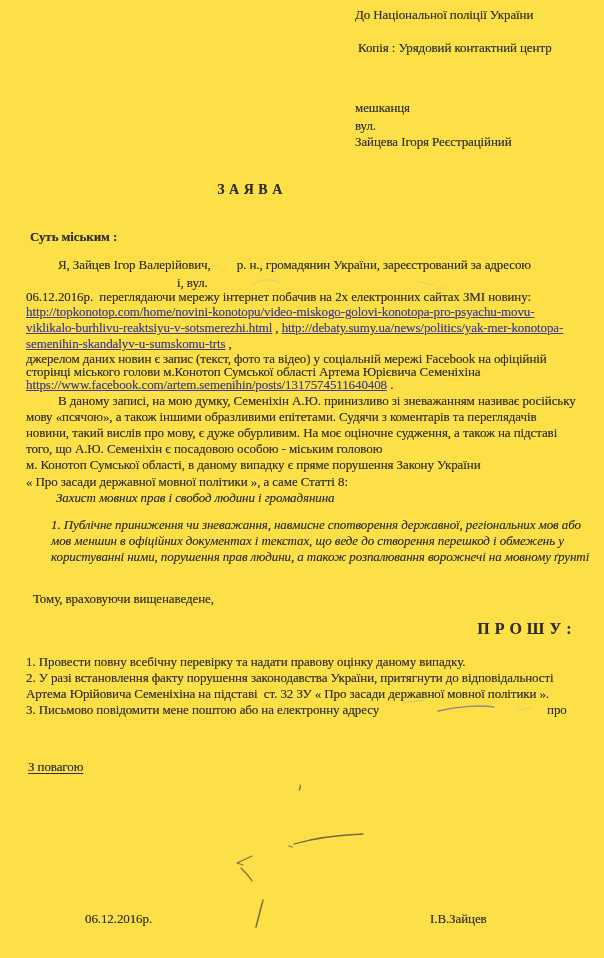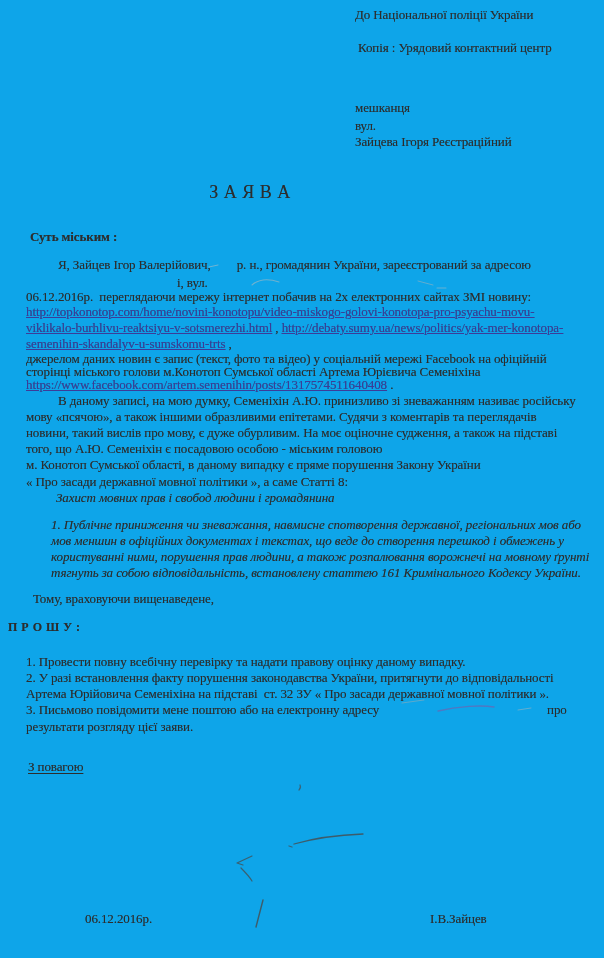--- a/index.html
+++ b/index.html
@@ -1,32 +1,32 @@
 <!DOCTYPE html>
 <html><head>
 <meta charset="utf-8">
 <style>
   html,body{margin:0;padding:0;}
   .page{
     position:relative;width:604px;height:958px;overflow:hidden;
-    background:#0ea5e9;
+    background:#fde047;
     font-family:"Liberation Serif", serif;
     color:#2d2d2d;
     text-shadow:0 0 .4px rgba(40,40,40,.45);
   }
   .ln{position:absolute;white-space:pre;font-size:13px;line-height:16px;letter-spacing:-0.1px;}
   .b{font-weight:700;}
   .i{font-style:italic;margin-left:25px;}
   .u{text-decoration:underline;text-underline-offset:2px;}
   .lnk{color:#3c3c99;text-decoration:underline;text-underline-offset:1px;cursor:pointer;}
   .gap{display:inline-block;height:2px;vertical-align:baseline;}
   .g26{width:26px;}
   .g168{width:168px;}
-  .title{position:absolute;left:0;width:500px;text-align:center;font-size:18px;white-space:pre;letter-spacing:.5px;}
-  .center-head{position:absolute;left:8px;width:572px;text-align:left;font-size:12px;font-weight:700;white-space:pre;letter-spacing:.5px;}
+  .title{position:absolute;left:0;width:500px;text-align:center;font-size:14px;white-space:pre;letter-spacing:.5px;font-weight:bold;}
+  .center-head{position:absolute;left:0;width:572px;text-align:right;font-size:16px;font-weight:700;white-space:pre;letter-spacing:.5px;}
   svg{position:absolute;pointer-events:none;}
 </style>
 </head>
 <body>
 
 <div class="page">
 
   <div class="ln" style="left:355px;top:7px">До Національної поліції України</div>
   <div class="ln" style="left:358px;top:40px">Копія : Урядовий контактний центр</div>
   <div class="ln" style="left:355px;top:100px">мешканця</div>
@@ -52,30 +52,28 @@
   <div class="ln" style="left:26px;top:409px">мову «псячою», а також іншими образливими епітетами. Судячи з коментарів та переглядачів</div>
   <div class="ln" style="left:26px;top:441px">того, що А.Ю. Семеніхін є посадовою особою - міським головою</div>
   <div class="ln" style="left:26px;top:425px">новини, такий вислів про мову, є дуже обурливим. На моє оціночне судження, а також на підставі</div>
   <div class="ln" style="left:26px;top:457px">м. Конотоп Сумської області, в даному випадку є пряме порушення Закону України</div>
   <div class="ln" style="left:26px;top:474px">« Про засади державної мовної політики », а саме Статті 8:</div>
   <div class="ln i" style="left:31px;top:490px">Захист мовних прав і свобод людини і громадянина</div>
 
   <div class="ln i" style="left:26px;top:517px">1. Публічне приниження чи зневажання, навмисне спотворення державної, регіональних мов або</div>
   <div class="ln i" style="left:26px;top:533px">мов меншин в офіційних документах і текстах, що веде до створення перешкод і обмежень у</div>
   <div class="ln i" style="left:26px;top:549px">користуванні ними, порушення прав людини, а також розпалювання ворожнечі на мовному ґрунті</div>
-  <div class="ln i" style="left:26px;top:565px">тягнуть за собою відповідальність, встановлену статтею 161 Кримінального Кодексу України.</div>
 
   <div class="ln" style="left:33px;top:591px">Тому, враховуючи вищенаведене,</div>
   <div class="center-head" style="top:620px">П Р О Ш У :</div>
 
   <div class="ln" style="left:26px;top:654px">1. Провести повну всебічну перевірку та надати правову оцінку даному випадку.</div>
   <div class="ln" style="left:26px;top:670px">2. У разі встановлення факту порушення законодавства України, притягнути до відповідальності</div>
   <div class="ln" style="left:26px;top:686px">Артема Юрійовича Семеніхіна на підставі  ст. 32 ЗУ « Про засади державної мовної політики ».</div>
   <div class="ln" style="left:26px;top:702px"><span>3. Письмово повідомити мене поштою або на електронну адресу</span><span class="gap g168"></span><span>про</span></div>
-  <div class="ln" style="left:26px;top:719px">результати розгляду цієї заяви.</div>
 
   <div class="ln u" style="left:28px;top:759px">З повагою</div>
   <div class="ln" style="left:85px;top:911px">06.12.2016р.</div>
   <div class="ln" style="left:430px;top:911px">І.В.Зайцев</div>
 
   <svg style="left:240px;top:272px" width="220" height="20" viewBox="0 0 220 20">
     <path d="M12,13 c8,-7 18,-6 27,-3" stroke="#bcbcbc" stroke-width="1.1" fill="none" opacity="0.55" stroke-linecap="round"></path>
     <path d="M178,9 l15,4" stroke="#b4b4b4" stroke-width="1" fill="none" opacity="0.5" stroke-linecap="round"></path>
     <path d="M197,16 l9,0" stroke="#c2c2c2" stroke-width="1" fill="none" opacity="0.5" stroke-linecap="round"></path>
   </svg>

